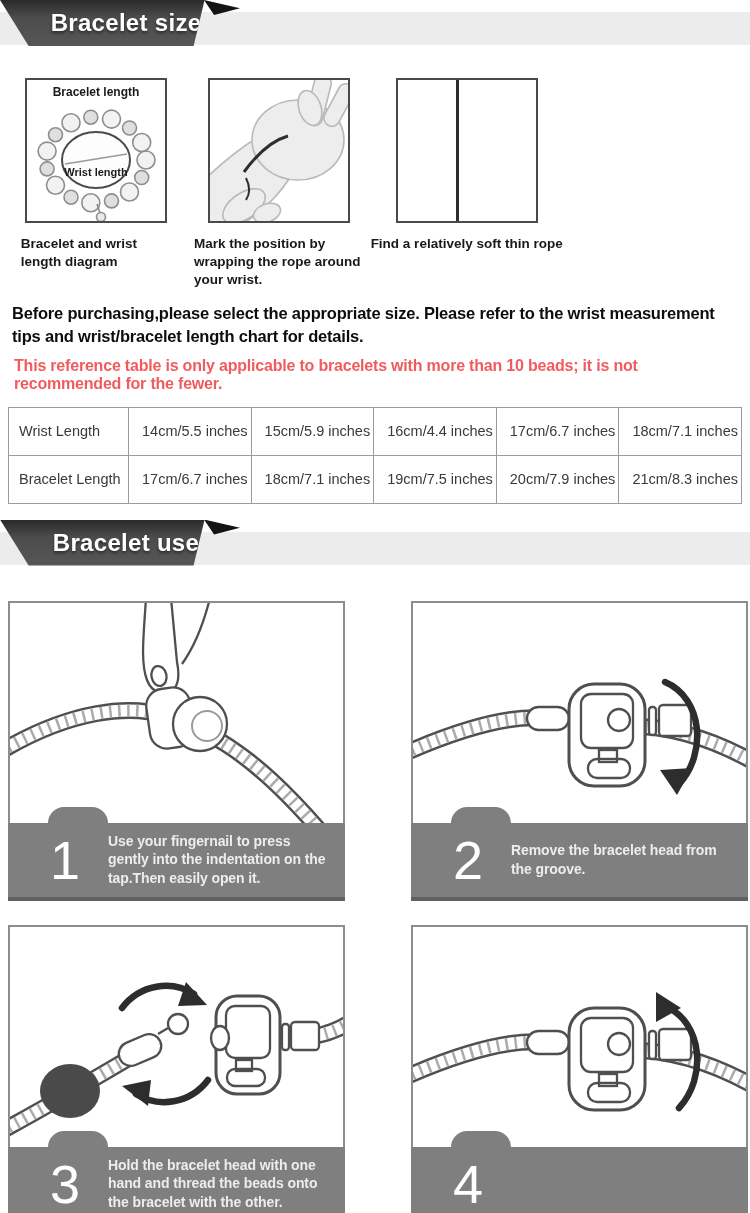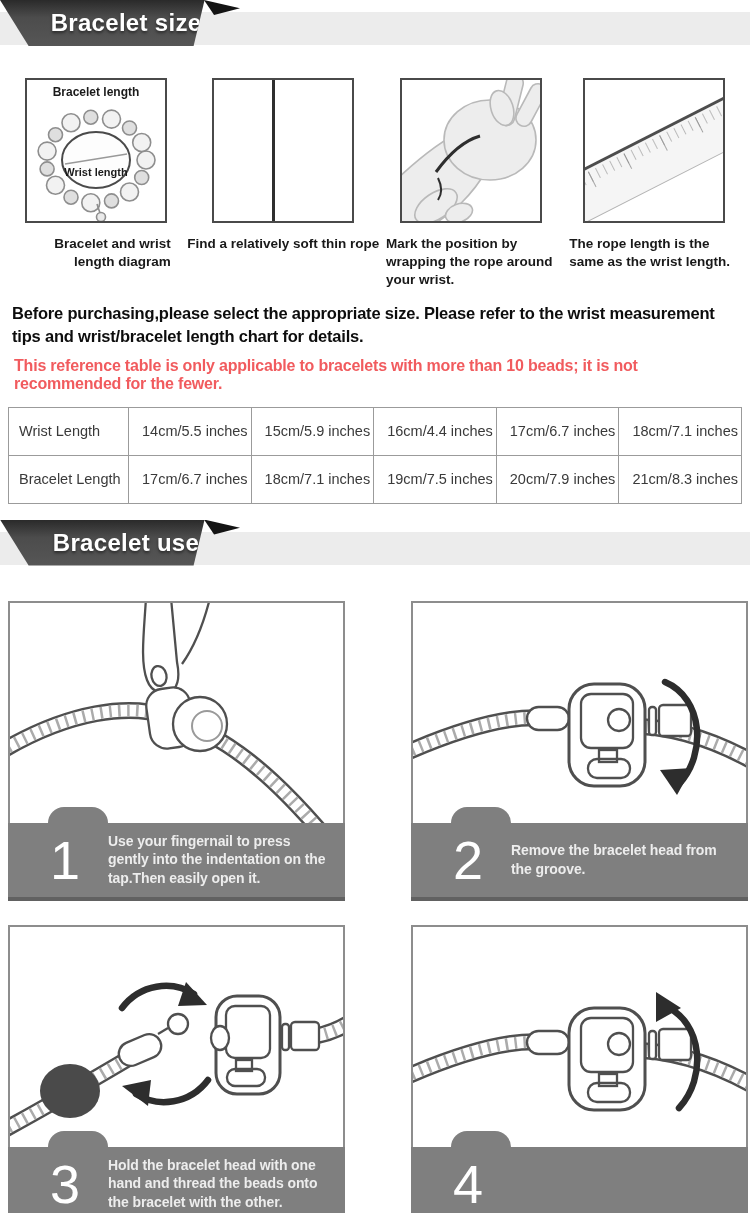--- a/index.html
+++ b/index.html
@@ -19,21 +19,21 @@
   .banner .ribbon span{color:#fff;font-size:24px;font-weight:bold;letter-spacing:.3px;
     text-shadow:0 2px 3px rgba(0,0,0,.5);margin-left:32px;}
   
   .figrow{display:grid;grid-template-columns:repeat(4,1fr);padding:0 4px;margin-top:30px;}
   .fig{display:flex;flex-direction:column;align-items:center;}
   .figbox{width:142px;height:145px;border:2px solid #4a4a4a;background:#fff;box-sizing:border-box;
     position:relative;overflow:hidden;}
   .figbox svg{display:block;width:100%;height:100%;}
   .ropeline{position:absolute;left:58px;top:0;width:3px;height:100%;background:#2e2e2e;}
   .figcap{margin-top:12px;font-size:13.5px;font-weight:bold;color:#191919;line-height:1.35;}
-  .figcap.center{text-align:right;width:150px;}
+  .figcap.center{text-align:left;width:150px;}
   .figcap.nowrap{white-space:nowrap;text-align:center;}
   .figcap.left{text-align:left;width:170px;}
   
   .note{margin:12px 12px 0;font-size:16.5px;font-weight:bold;color:#0d0d0d;line-height:1.42;
     letter-spacing:-.2px;}
   .warning{margin:8px 14px 0;font-size:16px;font-weight:bold;letter-spacing:-.2px;}
   
   .sizetable{margin:14px 8px 0;border-collapse:collapse;width:734px;table-layout:fixed;}
   .sizetable td{border:1.5px solid #9b9b9b;height:47px;font-size:14.5px;color:#3a3a3a;
     text-align:right;padding:0 3px;}
@@ -100,65 +100,44 @@
         <ellipse cx="69" cy="80" rx="34" ry="28" fill="#fdfdfd" stroke="#4a4a4a" stroke-width="2"></ellipse>
         <line x1="38" y1="84" x2="100" y2="74" stroke="#999" stroke-width="1.3"></line>
         <text x="69" y="96" text-anchor="middle" font-size="11" class="svgtxt">Wrist length</text>
       </svg>
     </div>
     <div class="figcap center">Bracelet and wrist length diagram</div>
   </div>
 
   <div class="fig">
     <div class="figbox">
-      <div class="ropeline"></div>
-    </div>
-    <div class="figcap nowrap">Find a relatively soft thin rope</div>
-  </div>
-
-  <div class="fig">
-    <div class="figbox">
       <svg viewBox="0 0 138 141">
         <g stroke="#b9b9b9" stroke-width="1.6" fill="#ededed">
           <path d="M-4,146 L-4,98 C24,72 44,58 62,50 L86,88 C70,116 48,136 28,146 Z"></path>
           <ellipse cx="88" cy="60" rx="46" ry="40"></ellipse>
           <rect x="100" y="-6" width="17" height="52" rx="8.5" transform="rotate(14 108 20)"></rect>
           <rect x="121" y="2" width="16" height="46" rx="8" transform="rotate(28 129 25)"></rect>
           <ellipse cx="100" cy="28" rx="11" ry="18" transform="rotate(-18 100 28)"></ellipse>
           <ellipse cx="34" cy="126" rx="24" ry="13" transform="rotate(-34 34 126)"></ellipse>
           <ellipse cx="57" cy="133" rx="14" ry="9" transform="rotate(-20 57 133)"></ellipse>
         </g>
         <path d="M34,92 C50,70 64,60 78,56" fill="none" stroke="#2e2e2e" stroke-width="3"></path>
         <path d="M36,98 C40,106 40,114 36,120" fill="none" stroke="#2e2e2e" stroke-width="2"></path>
       </svg>
     </div>
     <div class="figcap left">Mark the position by wrapping the rope around your wrist.</div>
   </div>
 
   <div class="fig">
     <div class="figbox">
-      <svg viewBox="0 0 138 141">
-        <defs>
-          <pattern id="t1" width="8" height="60" patternUnits="userSpaceOnUse">
-            <line x1="0" y1="0" x2="0" y2="11" stroke="#9a9a9a" stroke-width="1.3"></line>
-          </pattern>
-          <pattern id="t2" width="40" height="60" patternUnits="userSpaceOnUse">
-            <line x1="0" y1="0" x2="0" y2="17" stroke="#8a8a8a" stroke-width="1.5"></line>
-          </pattern>
-        </defs>
-        <g transform="rotate(-27 68 70)">
-          <rect x="-40" y="56" width="230" height="48" fill="#f5f5f5" stroke="#b3b3b3"></rect>
-          <line x1="-40" y1="56" x2="190" y2="56" stroke="#4d4d4d" stroke-width="3"></line>
-          <rect x="-40" y="58" width="230" height="20" fill="url(#t1)"></rect>
-          <rect x="-40" y="58" width="230" height="20" fill="url(#t2)"></rect>
-        </g>
-      </svg>
-    </div>
-    <div class="figcap left">The rope length is the same as the wrist length.</div>
-  </div>
+      <div class="ropeline"></div>
+    </div>
+    <div class="figcap nowrap">Find a relatively soft thin rope</div>
+  </div>
+
 </div>
 
 <p class="note">Before purchasing,please select the appropriate size. Please refer to the wrist measurement tips and wrist/bracelet length chart for details.</p>
 
 <p class="warning" style="color: rgb(241, 91, 94);">This reference table is only applicable to bracelets with more than 10 beads; it is not recommended for the fewer.</p>
 
 <table class="sizetable">
   <colgroup>
       <col style="width:120px">
       <col>

